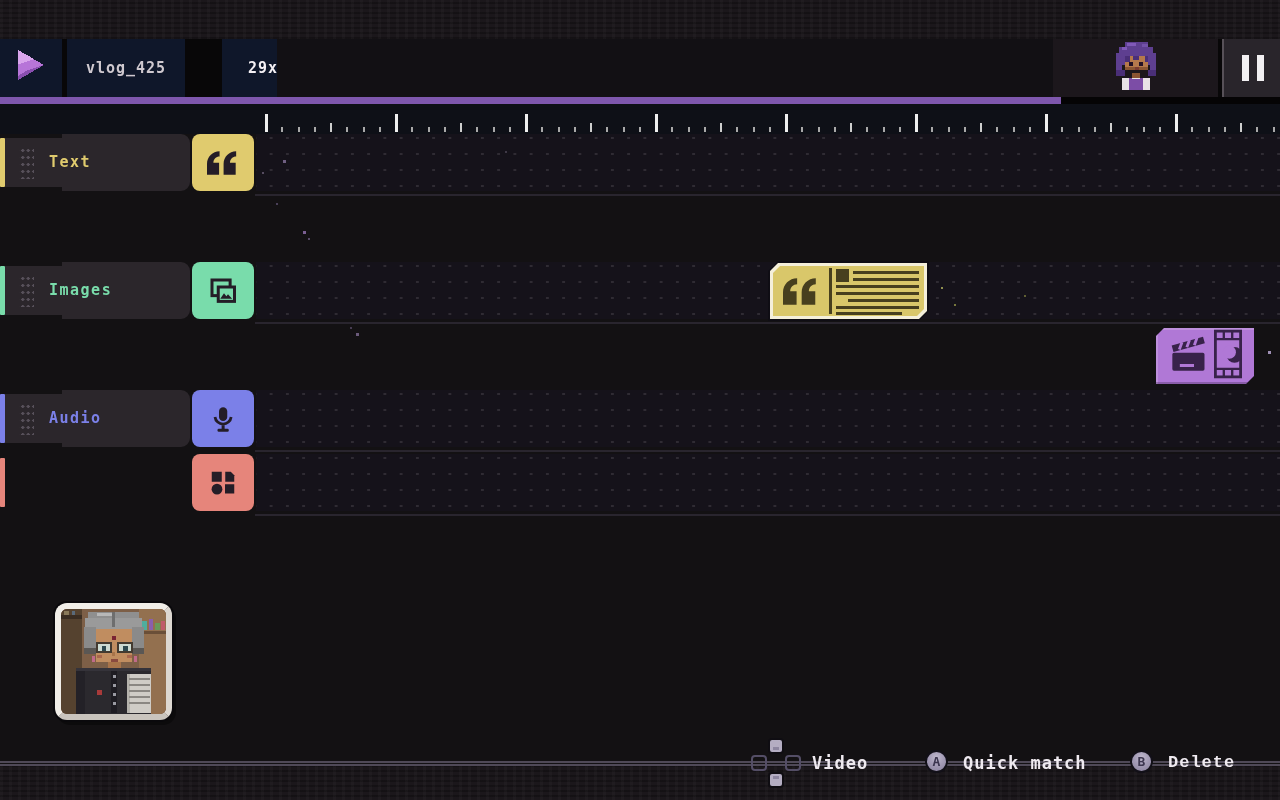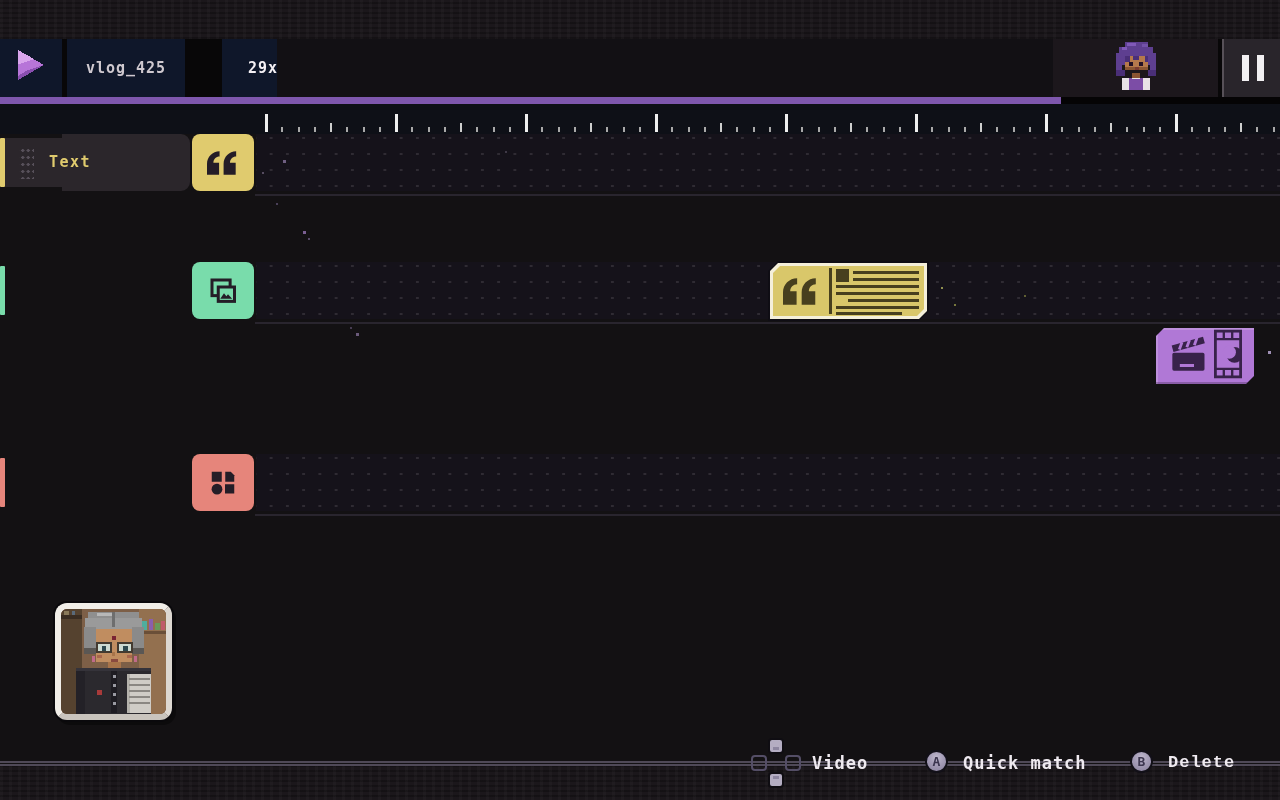--- a/index.html
+++ b/index.html
@@ -222,25 +222,46 @@
           <g transform="translate(14,0)">
             <path fill="currentColor" d="M10.6 0C4.7 0 0 4.7 0 10.6V20h10.2V9.8H5.4c0-2.9 2.3-5.2 5.2-5.2z"></path>
           </g>
         </svg>
       </div>
     <div class="tlane"></div>
     <div class="tsep"></div>
   </div>
     <div class="trow" style="top: 128px;">
     <div class="tstrip" style="background: rgb(121, 220, 171);"></div>
+    <div class="thead">
+      <div class="thandle"></div>
+      <div class="tlabel" style="color: rgb(121, 220, 171);">Images</div>
+    </div>
     <div class="ticonbox" style="background: rgb(121, 220, 171); --tc: #79dcab;">
         <svg viewBox="0 0 24 24" width="30" height="30">
           <rect x="3.2" y="3.2" width="14.5" height="12.5" fill="none" stroke="currentColor" stroke-width="2.4"></rect>
           <rect x="8.2" y="8.8" width="13" height="11.5" fill="var(--tc)" stroke="currentColor" stroke-width="2.4"></rect>
           <path fill="currentColor" d="M9.8 18.2l3-4.4 1.9 2.3 1.3-1.5 3.3 3.6z"></path>
+        </svg>
+      </div>
+    <div class="tlane"></div>
+    <div class="tsep"></div>
+  </div>
+    <div class="trow" style="top: 256px;">
+    <div class="tstrip" style="background: rgb(123, 128, 232);"></div>
+    <div class="thead">
+      <div class="thandle"></div>
+      <div class="tlabel" style="color: rgb(123, 128, 232);">Audio</div>
+    </div>
+    <div class="ticonbox" style="background: rgb(123, 128, 232); --tc: #7b80e8;">
+        <svg viewBox="0 0 24 24" width="30" height="30">
+          <rect fill="currentColor" x="8.8" y="2.6" width="6.6" height="11" rx="3.3"></rect>
+          <path fill="none" stroke="currentColor" stroke-width="2.2" d="M5.6 10.4a6.5 6.5 0 0 0 12.9 0"></path>
+          <rect fill="currentColor" x="10.9" y="17" width="2.4" height="3"></rect>
+          <rect fill="currentColor" x="7.6" y="19.8" width="9" height="2.4" rx="1"></rect>
         </svg>
       </div>
     <div class="tlane"></div>
     <div class="tsep"></div>
   </div>
     <div class="trow" style="top: 320px;">
     <div class="tstrip" style="background: rgb(230, 133, 123);"></div>
     <div class="ticonbox" style="background: rgb(230, 133, 123); --tc: #e6857b;">
         <svg viewBox="0 0 24 24" width="30" height="30">
           <rect fill="currentColor" x="3" y="3" width="8" height="8"></rect>

